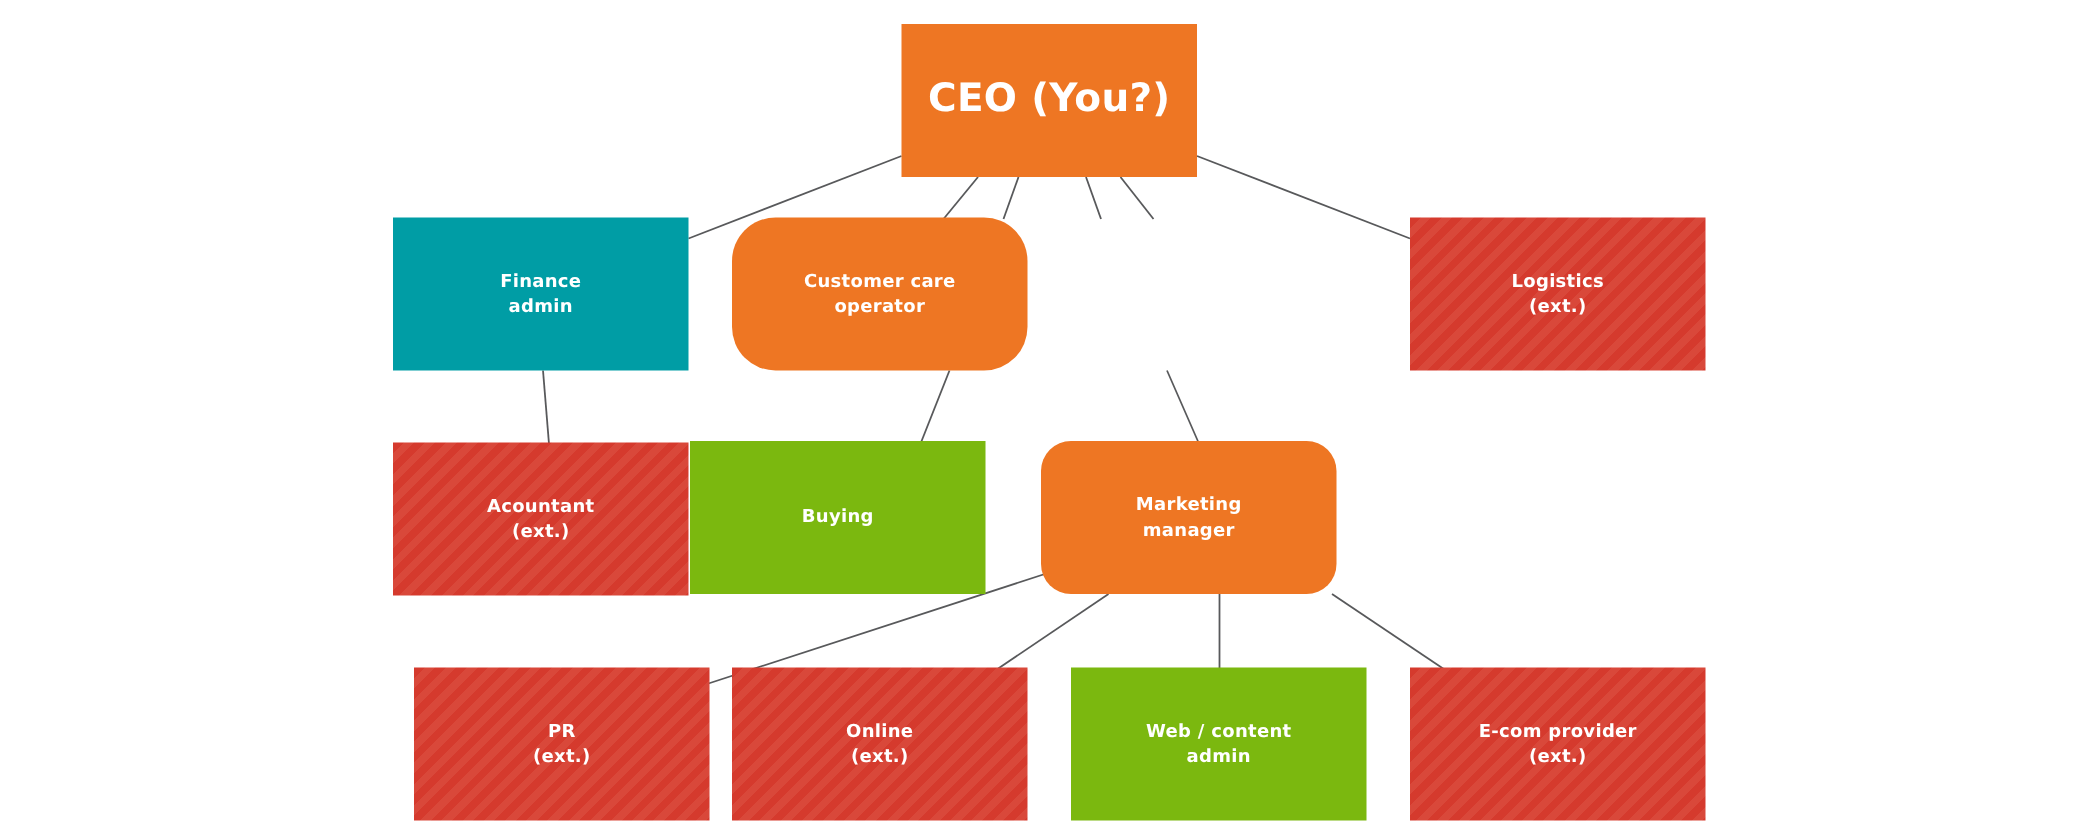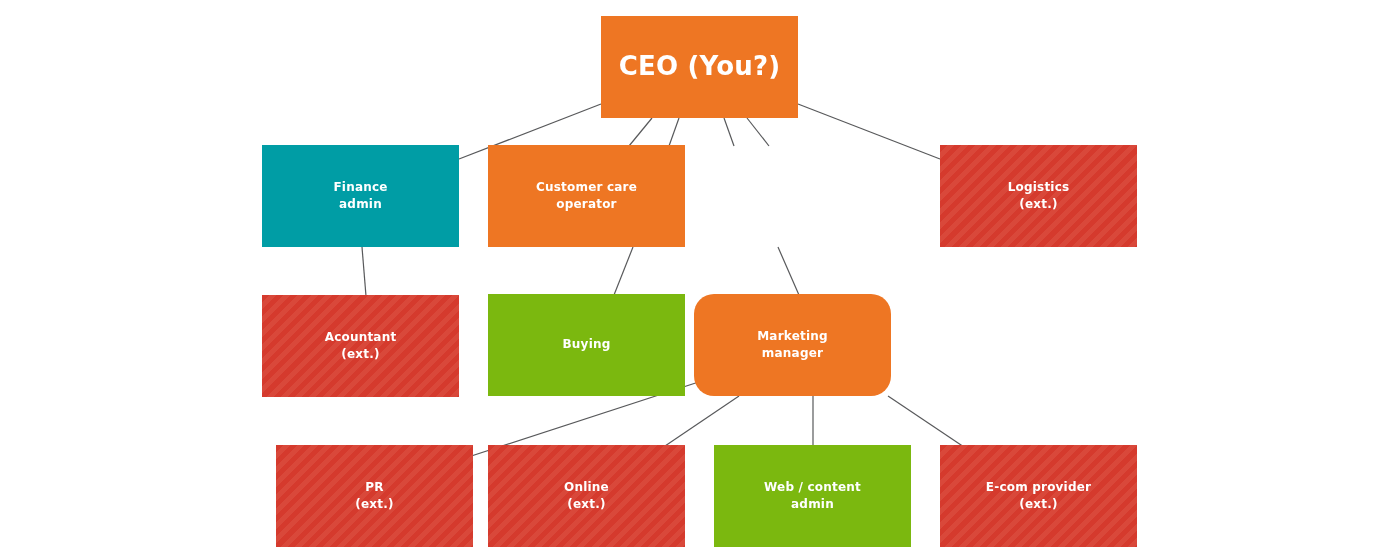--- a/index.html
+++ b/index.html
@@ -49,25 +49,25 @@
   .role-red    {
     background: repeating-linear-gradient(
       135deg,
       #D53A2D 0px, #D53A2D 5px,
       #D9483A 5px, #D9483A 10px
     );
   }
   
   [data-name="node-ceo"]           { left: 601px; top: 16px;  }
   [data-name="node-finance-admin"] { left: 262px; top: 145px; }
-  [data-name="node-customer-care"] { left: 488px; top: 145px; }
+  [data-name="node-customer-care"] { left: 488px; top: 145px; border-radius: 29px; }
   [data-name="node-bm-sales"]      { left: 714px; top: 145px; }
   [data-name="node-logistics"]     { left: 940px; top: 145px; }
   [data-name="node-accountant"]    { left: 262px; top: 295px; }
-  [data-name="node-buying"]        { left: 488px; top: 294px; }
+  [data-name="node-buying"]        { left: 460px; top: 294px; }
   [data-name="node-marketing"]     { left: 694px; top: 294px; border-radius: 20px; }
   [data-name="node-pr"]            { left: 262px; top: 445px; margin-left: 14px; }
   [data-name="node-online"]        { left: 488px; top: 445px; }
   [data-name="node-web-admin"]     { left: 714px; top: 445px; }
   [data-name="node-ecom"]          { left: 940px; top: 445px; }
 </style>
 </head>
 <body>
 
 <div class="stage" data-name="org-chart-canvas">

